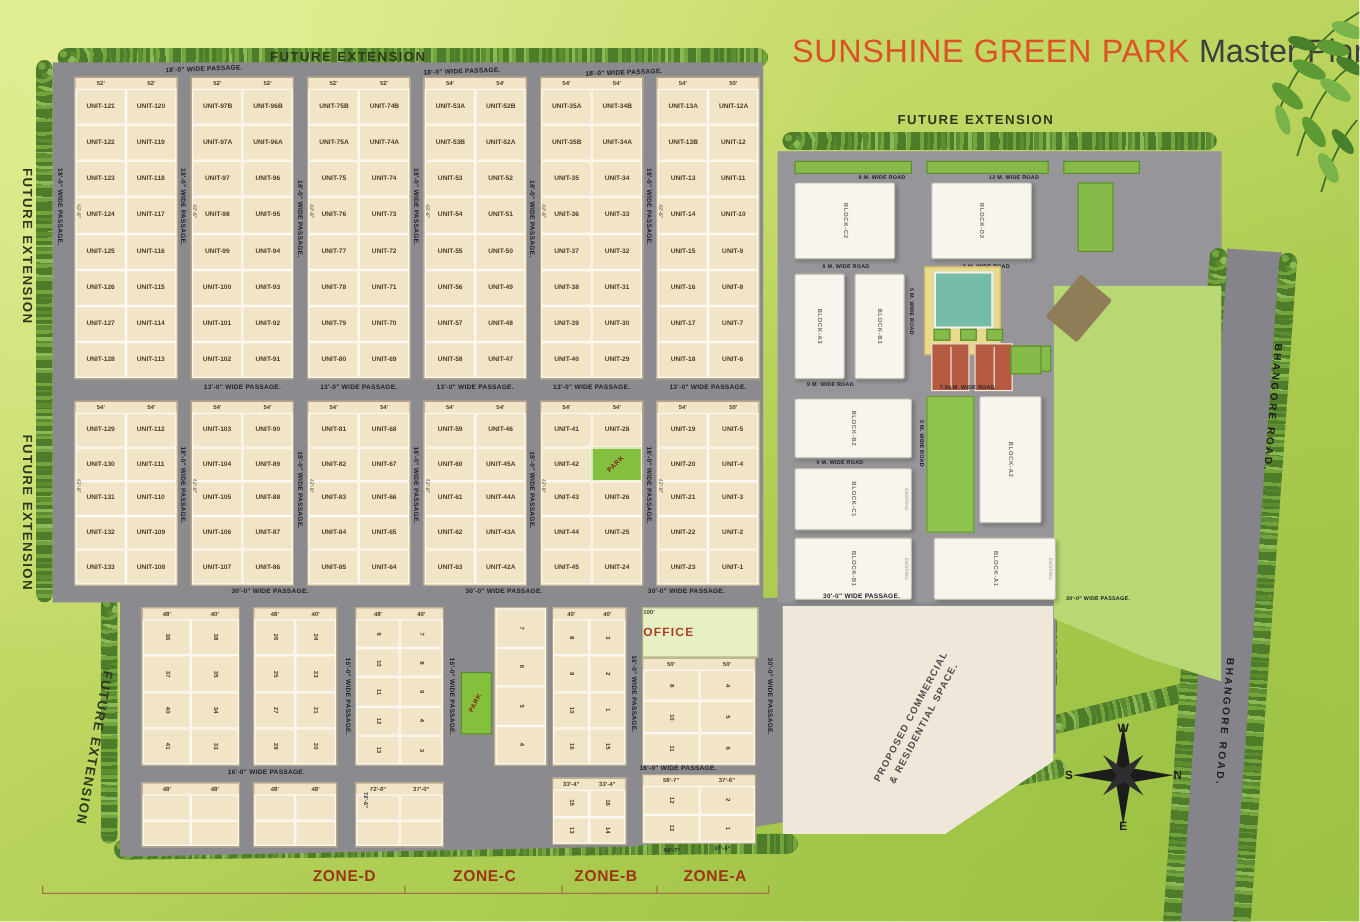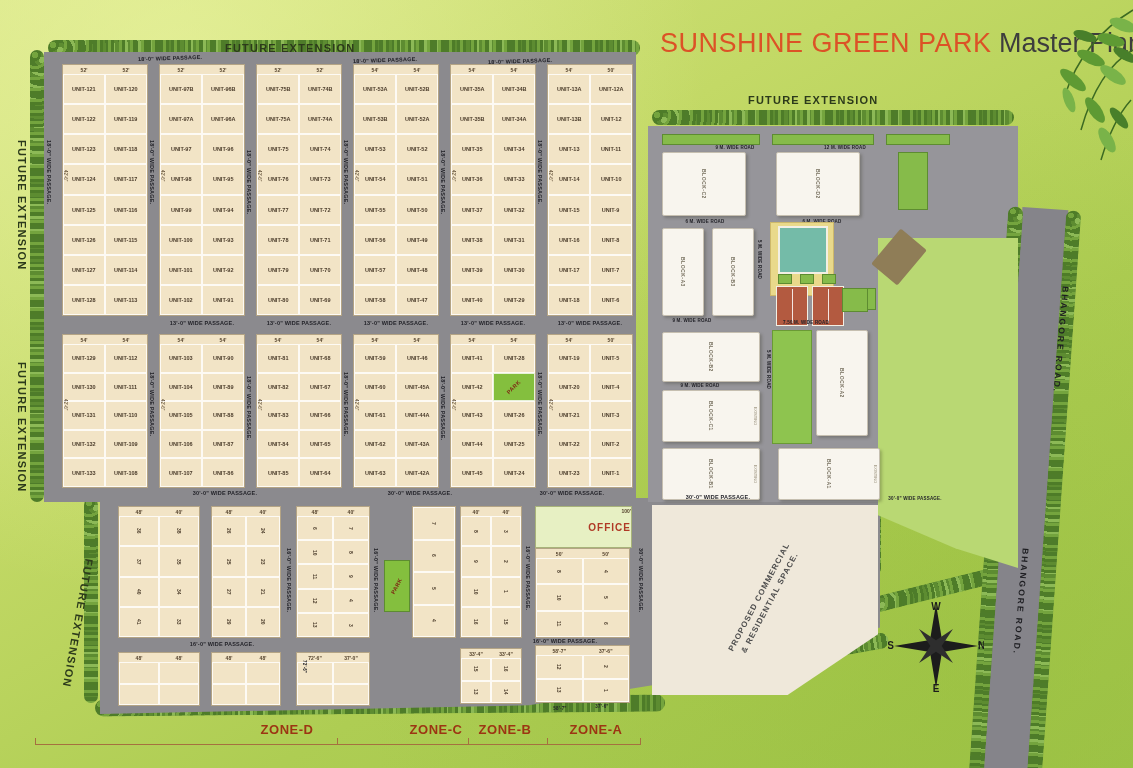--- a/index.html
+++ b/index.html
@@ -44,21 +44,21 @@
   .rcblock .existing-tag{position:absolute;right:1px;top:50%;transform:translateY(-50%);writing-mode:vertical-rl;font-size:4px;color:#968d78;}
   .greensq{position:absolute;background:#86bb4a;border:1px solid #5d8c31;}
   .lawn{position:absolute;background:#8ec44f;border:1px solid #6a9a35;}
   .field{position:absolute;background:#b9d873;}
   
   .deck{position:absolute;background:#e9d98b;border:1px solid #cdb86a;}
   .pool{position:absolute;background:#74bba8;border:2px solid #f2efe4;}
   .court{position:absolute;background:#b35a40;border:1px solid #f2efe4;}
   .court:after{content:"";position:absolute;left:50%;top:4%;width:1px;height:92%;background:rgba(255,255,255,.85);}
   
-  .office{position:absolute;background:#e7f0c3;border:1px solid #a8b37a;display:flex;align-items:flex-end;justify-content:center;flex-direction:column;}
+  .office{position:absolute;background:#e7f0c3;border:1px solid #a8b37a;display:flex;align-items:flex-start;justify-content:center;flex-direction:column;}
   .office .olabel{font-size:10px;font-weight:700;color:#b03a26;letter-spacing:1px;}
   .office .odim{position:absolute;top:1px;font-size:5px;font-weight:700;color:#54422c;}
   .parkplot{position:absolute;background:#84bf3e;border:1px solid #5d8c31;display:flex;align-items:center;justify-content:center;}
   .parkplot span{transform:rotate(-62deg);font-size:5.5px;font-weight:700;color:#7e2713;letter-spacing:.5px;}
   .commercial{position:absolute;background:#efe8da;display:flex;align-items:center;justify-content:center;}
   .commercial .ctext{transform:rotate(-62deg);text-align:center;font-size:8px;font-weight:700;color:#4d4d4d;letter-spacing:1px;white-space:nowrap;line-height:1.5;}
   
   .zone{position:absolute;font-size:13px;font-weight:700;color:#9c3513;letter-spacing:.5px;transform:translateX(-50%);}
   .zline{position:absolute;background:#a5703f;}
   
@@ -1293,21 +1293,21 @@
 <div class="vlabel" style="left:286px;top:548px;">16'-0" WIDE PASSAGE.</div>
 <div class="vlabel" style="left:373px;top:548px;">16'-0" WIDE PASSAGE.</div>
 <div class="vlabel" style="left:525px;top:546px;">16'-0" WIDE PASSAGE.</div>
 <div class="vlabel" style="left:638px;top:548px;">30'-0" WIDE PASSAGE.</div>
 
 <div class="vlabel sm" style="left:302px;top:660px;">72'-6"</div>
 <div class="hlabel sm" style="left:560px;top:706px;">58'-7"</div>
 <div class="hlabel sm" style="left:602px;top:704px;">37'-6"</div>
 
 <div class="zone" style="left:287px;top:722px;">ZONE-D</div>
-<div class="zone" style="left:436px;top:722px;">ZONE-C</div>
+<div class="zone" style="left:404px;top:722px;">ZONE-C</div>
 <div class="zone" style="left:505px;top:722px;">ZONE-B</div>
 <div class="zone" style="left:596px;top:722px;">ZONE-A</div>
 <div class="zline" style="left:35px;top:744px;width:605px;height:1px;"></div>
 <div class="zline" style="left:35px;top:738px;width:1px;height:7px;"></div>
 <div class="zline" style="left:337px;top:738px;width:1px;height:7px;"></div>
 <div class="zline" style="left:468px;top:738px;width:1px;height:7px;"></div>
 <div class="zline" style="left:547px;top:738px;width:1px;height:7px;"></div>
 <div class="zline" style="left:640px;top:738px;width:1px;height:7px;"></div>
 
 <div class="abs" style="left:888px;top:598px;width:96px;height:96px;">

